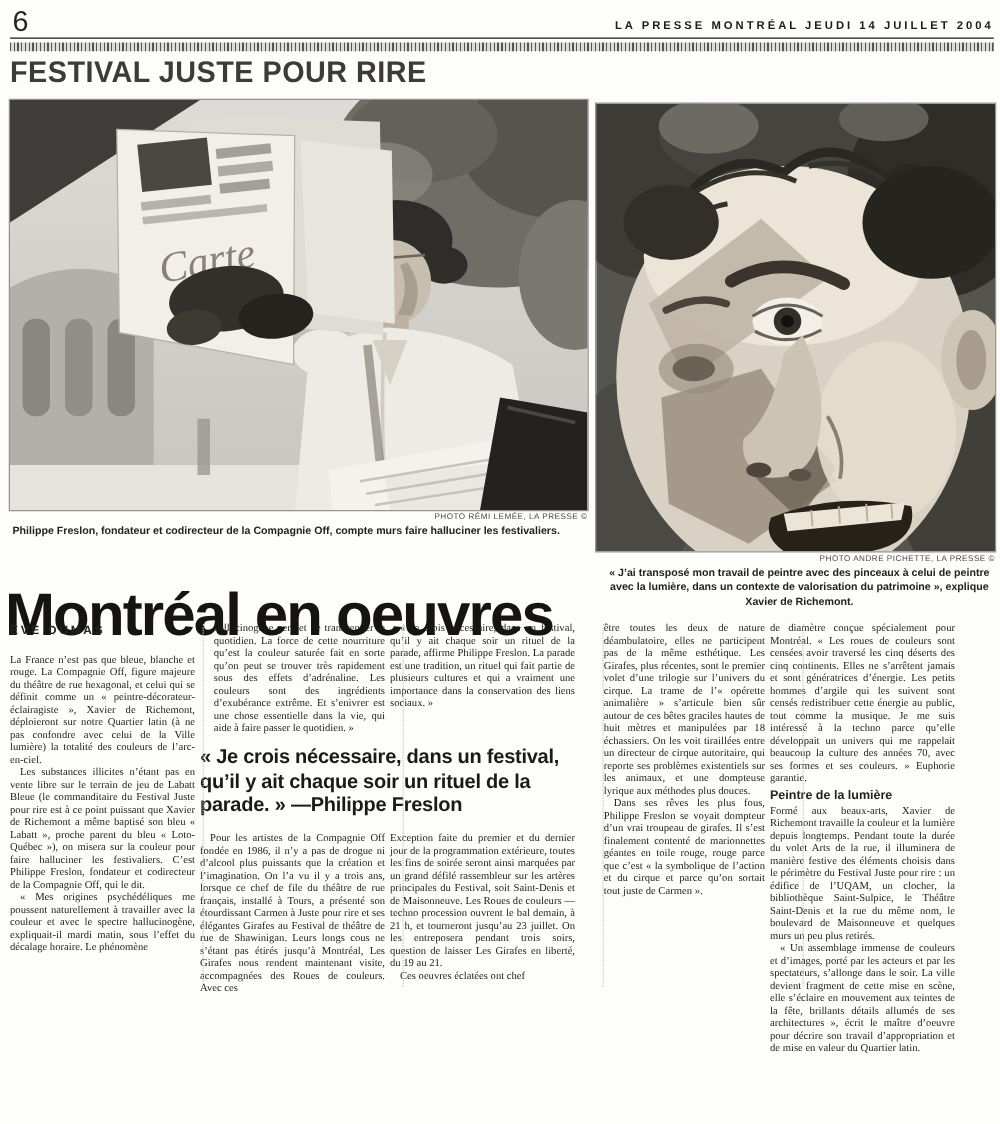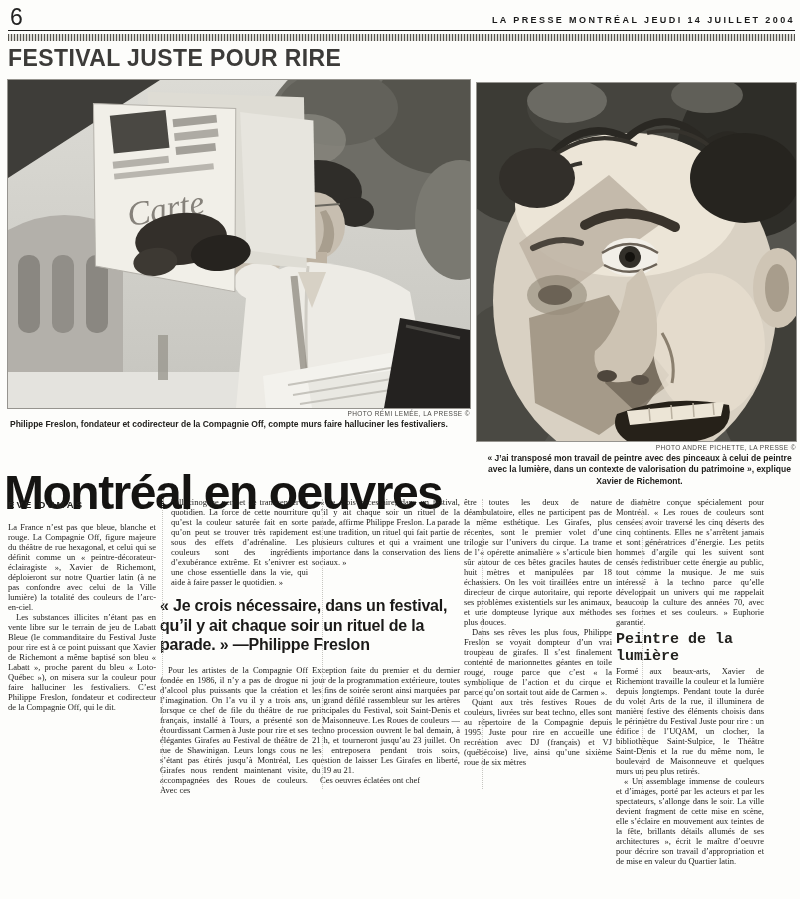--- a/index.html
+++ b/index.html
@@ -46,23 +46,23 @@
   .byline{font-family:"Liberation Sans",sans-serif;font-weight:bold;font-size:9.5px;
     letter-spacing:2.2px;color:#23221f;margin:2px 0 12px 0;}
   .c1{grid-column:1;grid-row:1/4;}
   .c2t{grid-column:2;grid-row:1;margin-left:11px;}
   .c3t{grid-column:3;grid-row:1;}
   .pull-quote{grid-column:2/4;grid-row:2;font-family:"Liberation Sans",sans-serif;
     font-weight:bold;font-size:16px;line-height:1.22;letter-spacing:-.2px;color:#1b1a18;
     padding:9px 0 10px 0;}
   .c2b{grid-column:2;grid-row:3;}
   .c3b{grid-column:3;grid-row:3;}
-  .c4{grid-column:4;grid-row:1/4;}
+  .c4{grid-column:4;grid-row:1/4;margin-left:19px;}
   .c5{grid-column:5;grid-row:1/4;}
-  .subhead{font-family:Liberation Mono, monospace;font-weight:bold;font-size:15px;
+  .subhead{font-family:Liberation Sans, sans-serif;font-weight:bold;font-size:10px;
     margin:4px 0 1px 0;color:#23221f;}
 </style>
 </head>
 <body>
 
 <div class="page-number sans">6</div>
 <div class="masthead sans">LA PRESSE MONTRÉAL JEUDI 14 JUILLET 2004</div>
 <div class="top-rule"></div>
 <div class="hatch-bar"></div>
 <div class="kicker sans">FESTIVAL JUSTE POUR RIRE</div>
@@ -194,20 +194,21 @@
 <div class="article">
   <div class="gutter-rule" style="left:154px"></div>
   <div class="gutter-rule" style="left:314px"></div>
   <div class="gutter-rule" style="left:474px"></div>
   <div class="gutter-rule" style="left:634px"></div>
 
   <div class="col c1">
     <div class="byline">ÈVE DUMAS</div>
     <p class="cont">La France n’est pas que bleue, blanche et rouge. La Compagnie Off, figure majeure du théâtre de rue hexagonal, et celui qui se définit comme un « peintre-décorateur-éclairagiste », Xavier de Richemont, déploieront sur notre Quartier latin (à ne pas confondre avec celui de la Ville lumière) la totalité des couleurs de l’arc-en-ciel.</p>
     <p>Les substances illicites n’étant pas en vente libre sur le terrain de jeu de Labatt Bleue (le commanditaire du Festival Juste pour rire est à ce point puissant que Xavier de Richemont a même baptisé son bleu « Labatt », proche parent du bleu « Loto-Québec »), on misera sur la couleur pour faire halluciner les festivaliers. C’est Philippe Freslon, fondateur et codirecteur de la Compagnie Off, qui le dit.</p>
+    <p>« Mes origines psychédéliques me poussent naturellement à travailler avec la couleur et avec le spectre hallucinogène, expliquait-il mardi matin, sous l’effet du décalage horaire. Le phénomène</p>
   </div>
 
   <div class="col c2t">
     <p class="cont">hallucinogène permet de transcender le quotidien. La force de cette nourriture qu’est la couleur saturée fait en sorte qu’on peut se trouver très rapidement sous des effets d’adrénaline. Les couleurs sont des ingrédients d’exubérance extrême. Et s’enivrer est une chose essentielle dans la vie, qui aide à faire passer le quotidien. »</p>
   </div>
 
   <div class="col c3t">
     <p>« Je crois nécessaire, dans un festival, qu’il y ait chaque soir un rituel de la parade, affirme Philippe Freslon. La parade est une tradition, un rituel qui fait partie de plusieurs cultures et qui a vraiment une importance dans la conservation des liens sociaux. »</p>
   </div>
 
@@ -217,22 +218,21 @@
     <p>Pour les artistes de la Compagnie Off fondée en 1986, il n’y a pas de drogue ni d’alcool plus puissants que la création et l’imagination. On l’a vu il y a trois ans, lorsque ce chef de file du théâtre de rue français, installé à Tours, a présenté son étourdissant Carmen à Juste pour rire et ses élégantes Girafes au Festival de théâtre de rue de Shawinigan. Leurs longs cous ne s’étant pas étirés jusqu’à Montréal, Les Girafes nous rendent maintenant visite, accompagnées des Roues de couleurs. Avec ces</p>
   </div>
 
   <div class="col c3b">
     <p class="cont">Exception faite du premier et du dernier jour de la programmation extérieure, toutes les fins de soirée seront ainsi marquées par un grand défilé rassembleur sur les artères principales du Festival, soit Saint-Denis et de Maisonneuve. Les Roues de couleurs — techno procession ouvrent le bal demain, à 21 h, et tourneront jusqu’au 23 juillet. On les entreposera pendant trois soirs, question de laisser Les Girafes en liberté, du 19 au 21.</p>
     <p>Ces oeuvres éclatées ont chef</p>
   </div>
 
   <div class="col c4">
     <p class="cont">être toutes les deux de nature déambulatoire, elles ne participent pas de la même esthétique. Les Girafes, plus récentes, sont le premier volet d’une trilogie sur l’univers du cirque. La trame de l’« opérette animalière » s’articule bien sûr autour de ces bêtes graciles hautes de huit mètres et manipulées par 18 échassiers. On les voit tiraillées entre un directeur de cirque autoritaire, qui reporte ses problèmes existentiels sur les animaux, et une dompteuse lyrique aux méthodes plus douces.</p>
-    <p>Dans ses rêves les plus fous, Philippe Freslon se voyait dompteur d’un vrai troupeau de girafes. Il s’est finalement contenté de marionnettes géantes en toile rouge, rouge parce que c’est « la symbolique de l’action et du cirque et parce qu’on sortait tout aide de Carmen ».</p>
-    <p>Quant aux très festives Roues de couleurs, livrées sur beat techno, elles sont au répertoire de la Compagnie depuis 1995. Juste pour rire en accueille une recréation avec DJ (français) et VJ (québécoise) live, ainsi qu’une sixième roue de six mètres</p>
+    <p>Dans ses rêves les plus fous, Philippe Freslon se voyait dompteur d’un vrai troupeau de girafes. Il s’est finalement contenté de marionnettes géantes en toile rouge, rouge parce que c’est « la symbolique de l’action et du cirque et parce qu’on sortait tout juste de Carmen ».</p>
   </div>
 
   <div class="col c5">
     <p class="cont">de diamètre conçue spécialement pour Montréal. « Les roues de couleurs sont censées avoir traversé les cinq déserts des cinq continents. Elles ne s’arrêtent jamais et sont génératrices d’énergie. Les petits hommes d’argile qui les suivent sont censés redistribuer cette énergie au public, tout comme la musique. Je me suis intéressé à la techno parce qu’elle développait un univers qui me rappelait beaucoup la culture des années 70, avec ses formes et ses couleurs. » Euphorie garantie.</p>
     <div class="subhead">Peintre de la lumière</div>
     <p class="cont">Formé aux beaux-arts, Xavier de Richemont travaille la couleur et la lumière depuis longtemps. Pendant toute la durée du volet Arts de la rue, il illuminera de manière festive des éléments choisis dans le périmètre du Festival Juste pour rire : un édifice de l’UQAM, un clocher, la bibliothèque Saint-Sulpice, le Théâtre Saint-Denis et la rue du même nom, le boulevard de Maisonneuve et quelques murs un peu plus retirés.</p>
     <p>« Un assemblage immense de couleurs et d’images, porté par les acteurs et par les spectateurs, s’allonge dans le soir. La ville devient fragment de cette mise en scène, elle s’éclaire en mouvement aux teintes de la fête, brillants détails allumés de ses architectures », écrit le maître d’oeuvre pour décrire son travail d’appropriation et de mise en valeur du Quartier latin.</p>
   </div>
 </div>
 

